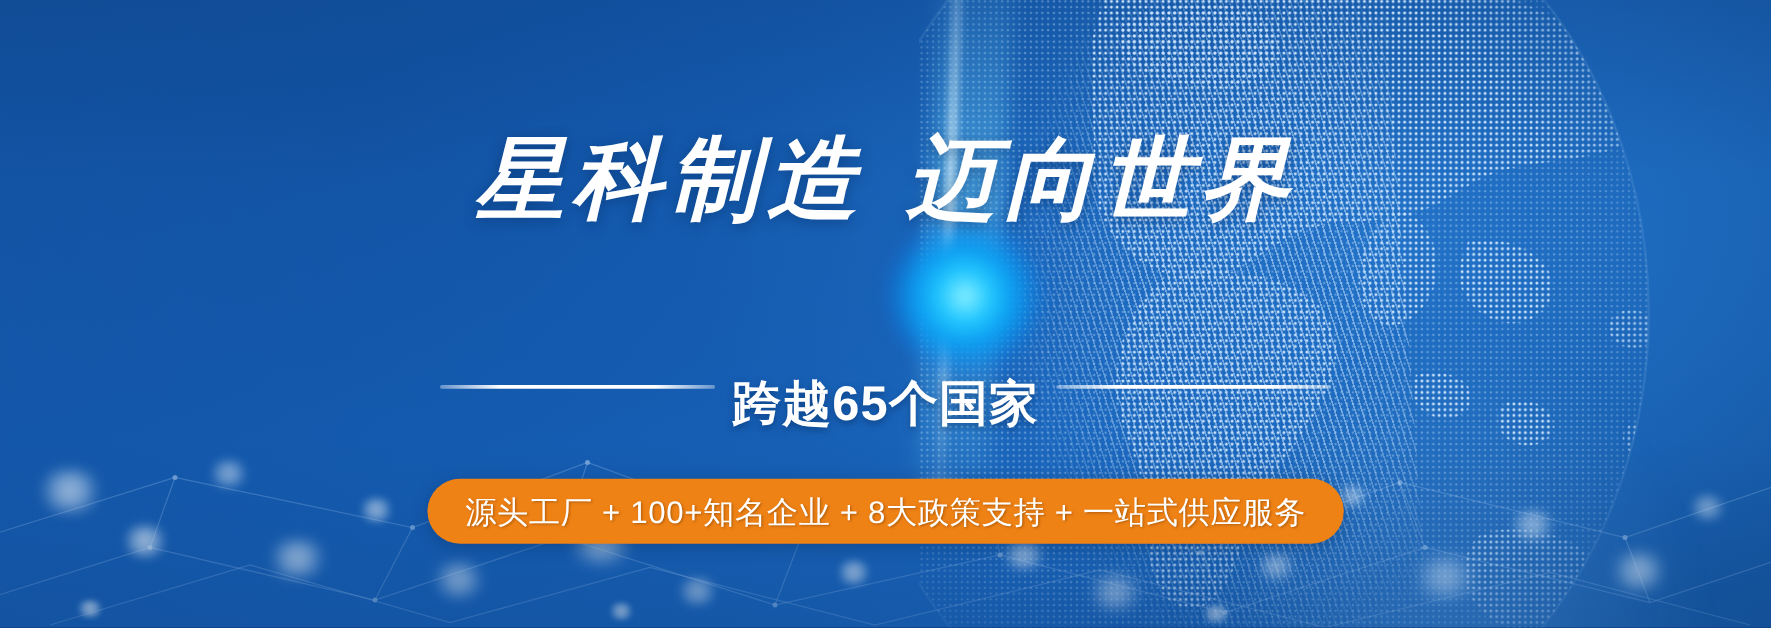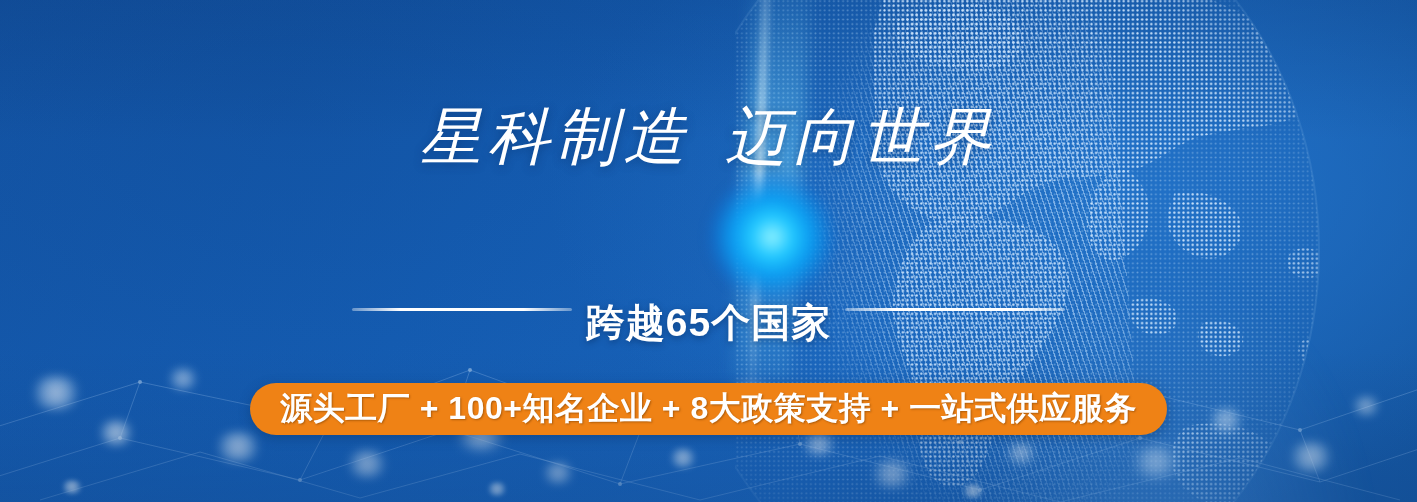--- a/index.html
+++ b/index.html
@@ -127,23 +127,23 @@
   
   .content { position: absolute; inset: 0; }
 
   .headline {
     position: absolute;
     left: 0; right: 0;
     top: 104px;
     text-align: center;
     color: #ffffff;
     font-family: "DejaVu Serif", "Liberation Serif", serif;
-    font-size: 62px;
+    font-size: 72px;
     font-style: italic;
-    font-weight: 400;
+    font-weight: 700;
     line-height: 1.08;
     letter-spacing: 6px;
     white-space: nowrap;
     text-shadow: 0 2px 10px rgba(6,40,90,0.45);
   }
   .headline .gap { display: inline-block; width: 34px; }
 
   .subtitle-row {
     position: absolute;
     left: 0; right: 0;
@@ -181,22 +181,22 @@
     padding: 0 30px;
     display: flex;
     align-items: center;
     justify-content: center;
     background: #ef8215;
     border-radius: 26px;
     box-shadow: 0 3px 12px rgba(10,45,95,0.35);
   }
   .pill-text {
     color: #ffffff;
-    font-size: 32px;
-    font-weight: 700;
+    font-size: 25px;
+    font-weight: 400;
     letter-spacing: 0.5px;
     white-space: nowrap;
     text-shadow: 1px 1px 2px rgba(120,60,0,0.55);
   }
 </style>
 </head>
 <body>
 
 <div class="banner">
 

